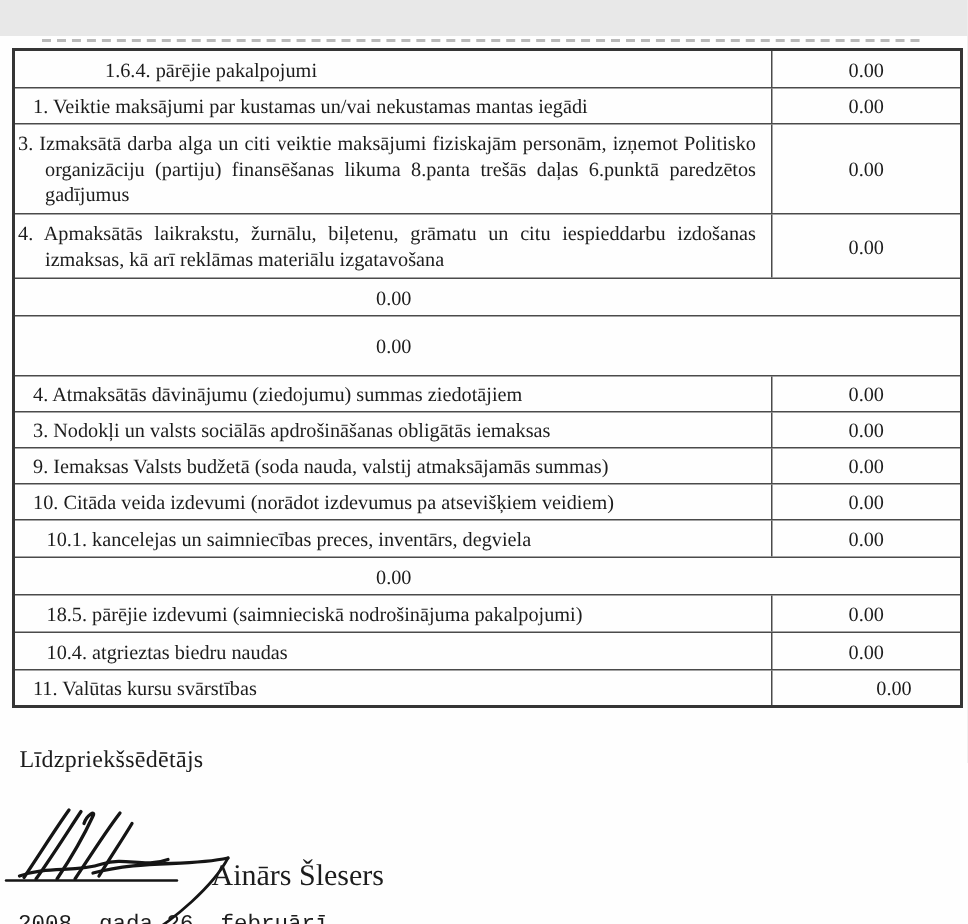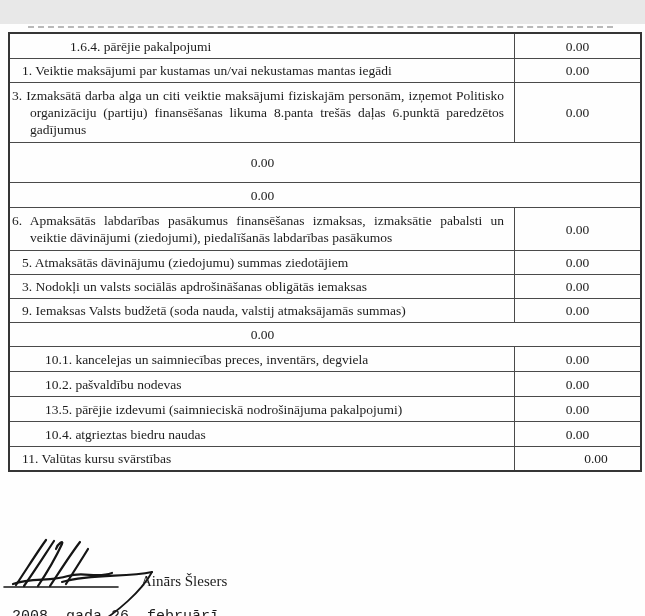--- a/index.html
+++ b/index.html
@@ -31,36 +31,36 @@
   .row:last-child{border-bottom:none;gap:37px;}
   .cell{
     display:flex;align-items:center;
     box-sizing:border-box;
     font-size:13.5px;line-height:17px;
   }
   .label{
     padding:3px 10px 3px 12px;
     border-right:1.5px solid #4a4a4a;
   }
-  .label.lvl2{padding-left:35px;}
+  .label.lvl2{padding-left:21px;}
   .label.lvl3{padding-left:60px;}
   .label.multi{
     display:block;
     padding-top:4px;padding-bottom:4px;
     padding-left:20px;text-indent:-18px;
     text-align:justify;
   }
   .value{justify-content:center;padding:2px 4px;}
   .sig-title{
     position:absolute;left:13px;top:474px;
     font-size:16px;letter-spacing:0.2px;
   }
   .sig-name{
     position:absolute;left:141px;top:549px;
-    font-size:15px;
+    font-size:20px;
   }
   .date-line{
     position:absolute;left:12px;top:584px;
     font-size:15px;
     font-family:Liberation Mono, monospace;
   }
   .signature-svg{
     position:absolute;left:0;top:505px;
   }
 </style>
@@ -82,78 +82,79 @@
       <div class="cell label lvl1">1. Veiktie maksājumi par kustamas un/vai nekustamas mantas iegādi</div>
       <div class="cell value">0.00</div>
     </div>
 
     <div class="row" style="min-height:54px">
       <div class="cell label multi">3. Izmaksātā darba alga un citi veiktie maksājumi fiziskajām personām, izņemot Politisko organizāciju (partiju) finansēšanas likuma 8.panta trešās daļas 6.punktā paredzētos gadījumus</div>
       <div class="cell value">0.00</div>
     </div>
 
     <div class="row" style="min-height:40px">
+      <div class="cell label multi">4. Apmaksātās laikrakstu, žurnālu, biļetenu, grāmatu un citu iespieddarbu izdošanas izmaksas, kā arī reklāmas materiālu izgatavošana</div>
       <div class="cell value">0.00</div>
     </div>
 
     <div class="row" style="min-height:25px">
       <div class="cell value">0.00</div>
     </div>
 
     <div class="row" style="min-height:40px">
-      <div class="cell label multi">6. Apmaksātās labdarības pasākumus finansēšanas izmaksas, izmaksātie pabalsti un veiktie dāvinājumi (ziedojumi), piedalīšanās labdarības pasākumos</div>
       <div class="cell value">0.00</div>
     </div>
 
     <div class="row" style="min-height:24px">
-      <div class="cell label lvl1">5. Atmaksātās dāvinājumu (ziedojumu) summas ziedotājiem</div>
+      <div class="cell label lvl1">4. Atmaksātās dāvinājumu (ziedojumu) summas ziedotājiem</div>
       <div class="cell value">0.00</div>
     </div>
 
     <div class="row" style="min-height:24px">
       <div class="cell label lvl1">3. Nodokļi un valsts sociālās apdrošināšanas obligātās iemaksas</div>
       <div class="cell value">0.00</div>
     </div>
 
     <div class="row" style="min-height:24px">
       <div class="cell label lvl1">9. Iemaksas Valsts budžetā (soda nauda, valstij atmaksājamās summas)</div>
       <div class="cell value">0.00</div>
     </div>
 
     <div class="row" style="min-height:24px">
+      <div class="cell label lvl1">10. Citāda veida izdevumi (norādot izdevumus pa atsevišķiem veidiem)</div>
       <div class="cell value">0.00</div>
     </div>
 
     <div class="row" style="min-height:25px">
       <div class="cell label lvl2">10.1.  kancelejas un saimniecības preces, inventārs, degviela</div>
       <div class="cell value">0.00</div>
     </div>
 
     <div class="row" style="min-height:25px">
-      <div class="cell label lvl2">10.2.  pašvaldību nodevas</div>
       <div class="cell value">0.00</div>
     </div>
 
     <div class="row" style="min-height:25px">
-      <div class="cell label lvl2">13.5. pārējie izdevumi (saimnieciskā nodrošinājuma pakalpojumi)</div>
+      <div class="cell label lvl2">18.5. pārējie izdevumi (saimnieciskā nodrošinājuma pakalpojumi)</div>
       <div class="cell value">0.00</div>
     </div>
 
     <div class="row" style="min-height:25px">
       <div class="cell label lvl2">10.4. atgrieztas biedru naudas</div>
       <div class="cell value">0.00</div>
     </div>
 
     <div class="row" style="min-height:22px">
       <div class="cell label lvl1">11. Valūtas kursu svārstības</div>
       <div class="cell value">0.00</div>
     </div>
 
   </div>
 
+  <div class="sig-title">Līdzpriekšsēdētājs</div>
 
   <svg class="signature-svg" width="280" height="111" viewBox="0 0 280 111">
     <g fill="none" stroke="#151515" stroke-width="2.2" stroke-linecap="round">
 
       <path d="M4,58 L118,58" stroke-width="1.6"></path>
 
       <path d="M16,56 C28,38 38,22 46,11"></path>
       <path d="M24,57 C36,40 46,24 54,12"></path>
       <path d="M38,57 C48,42 56,28 62,15 C64,11 58,14 56,20"></path>
       <path d="M50,57 C60,42 70,26 80,13"></path>

